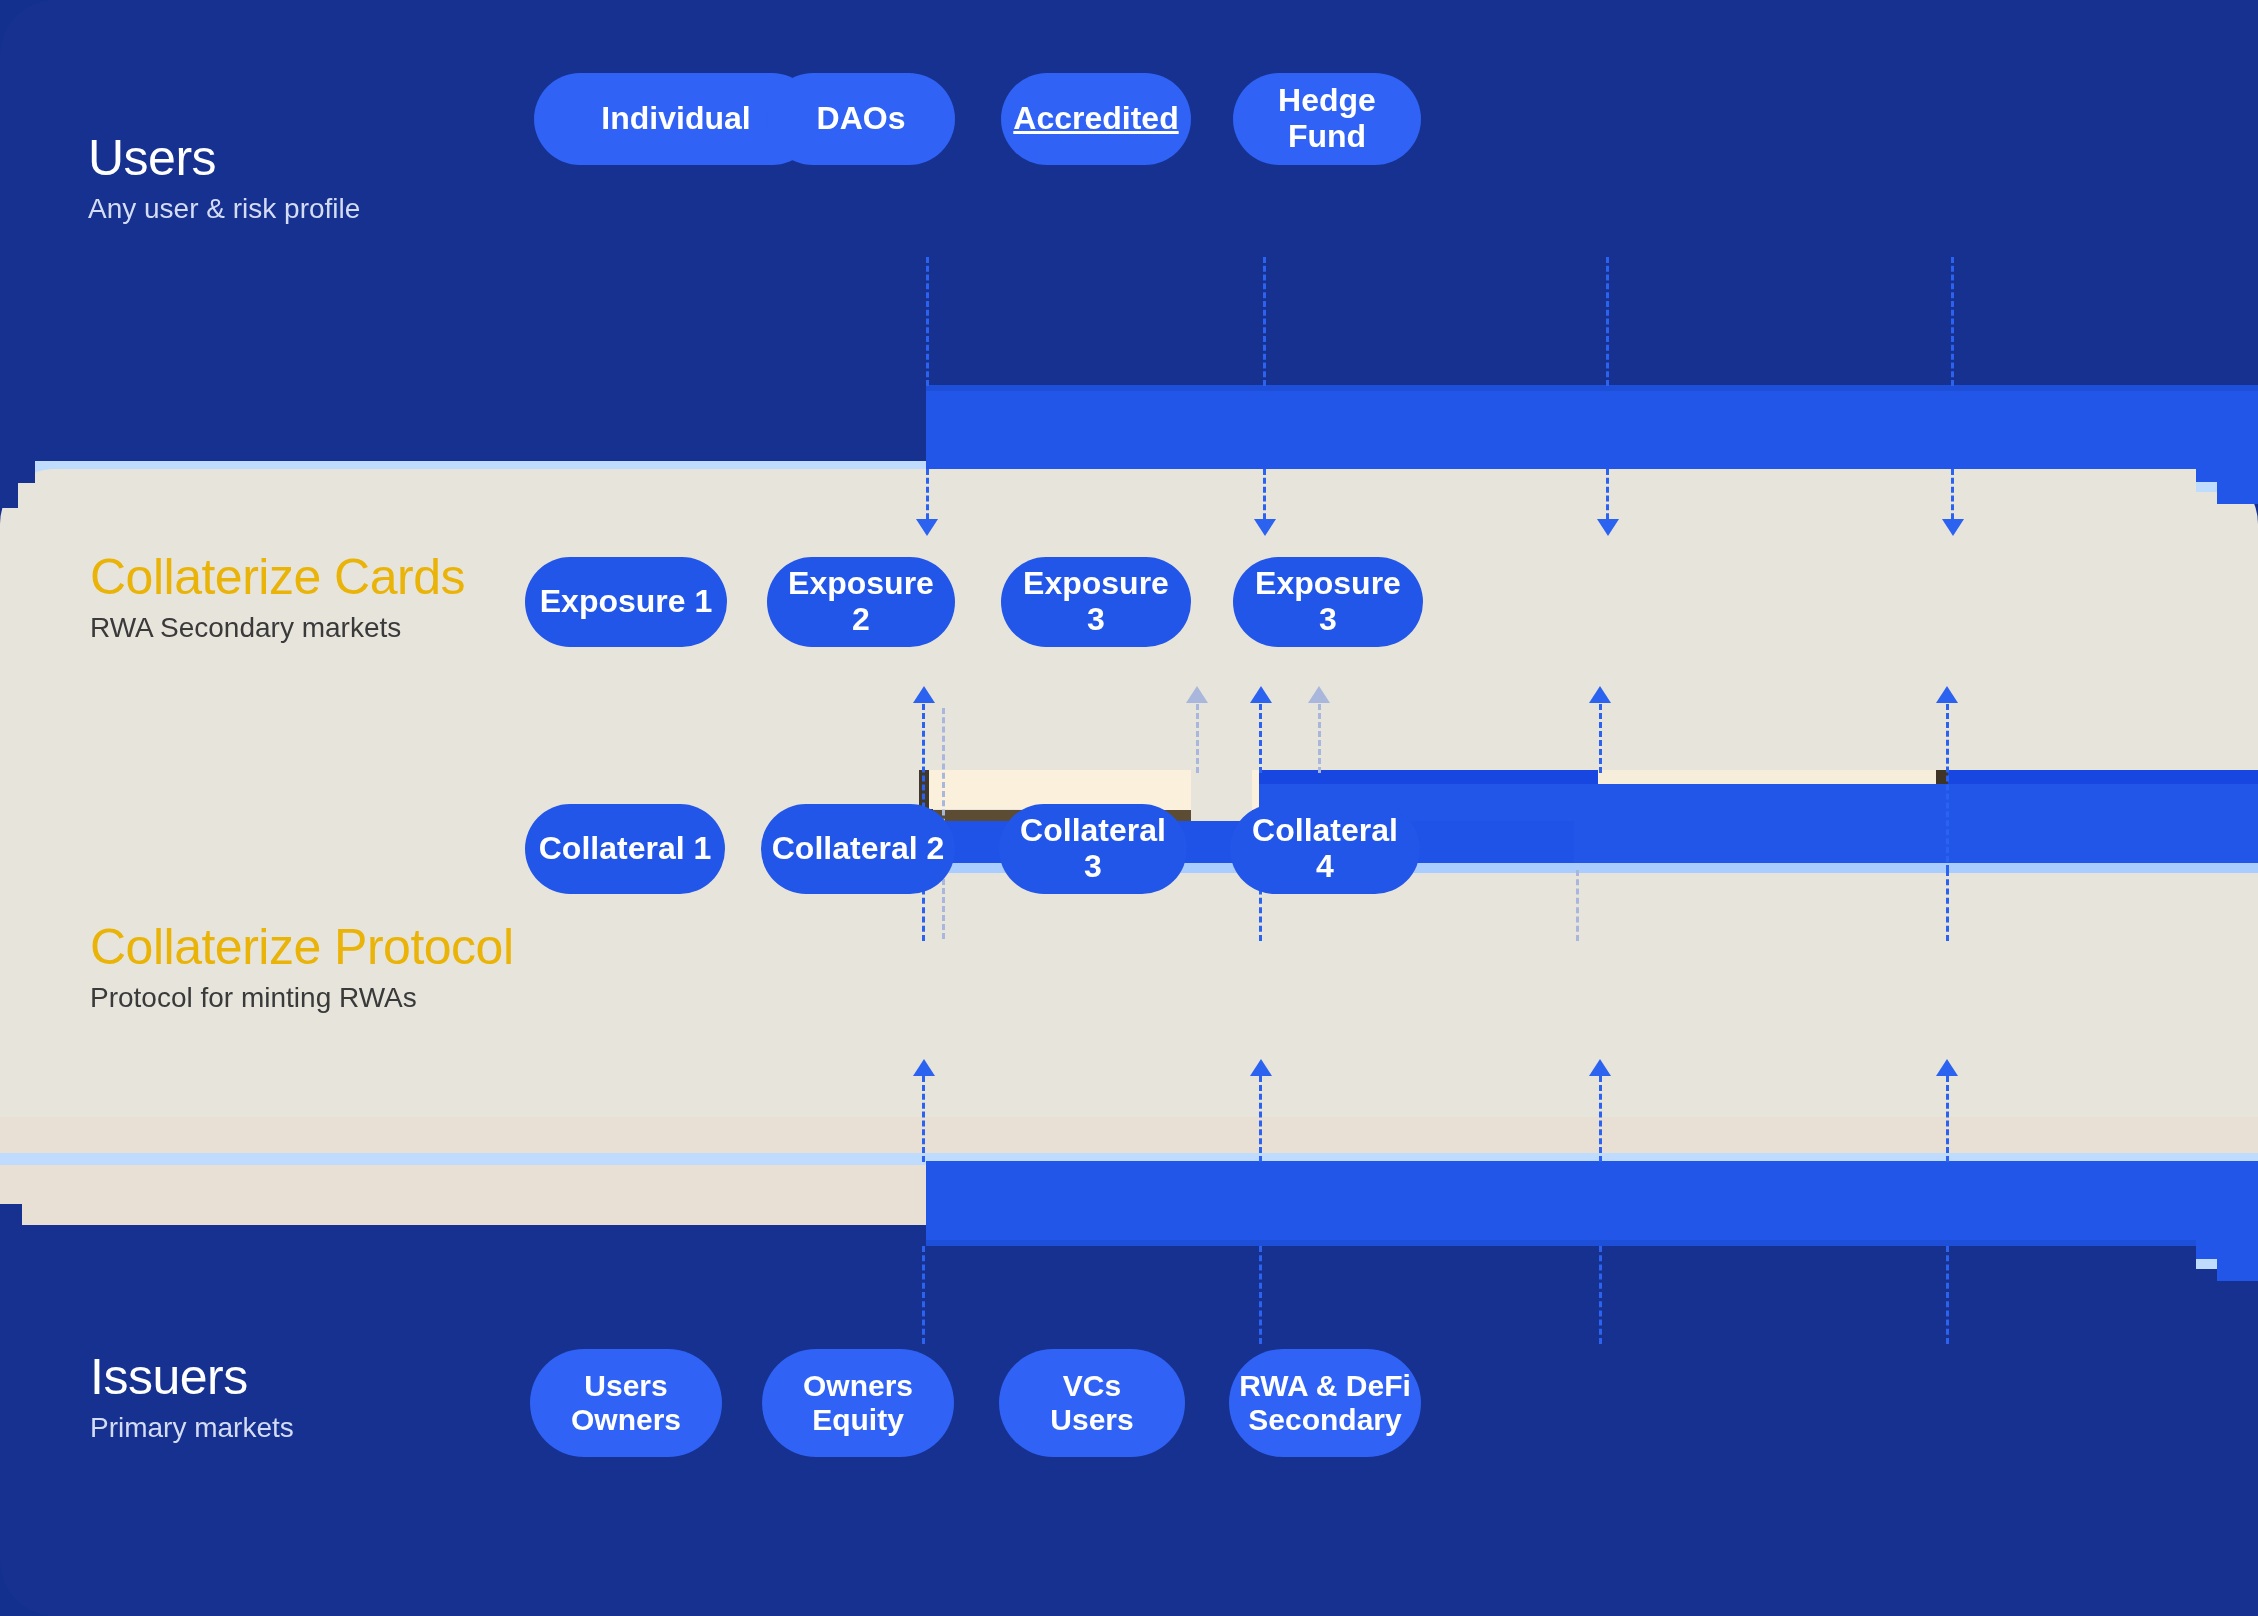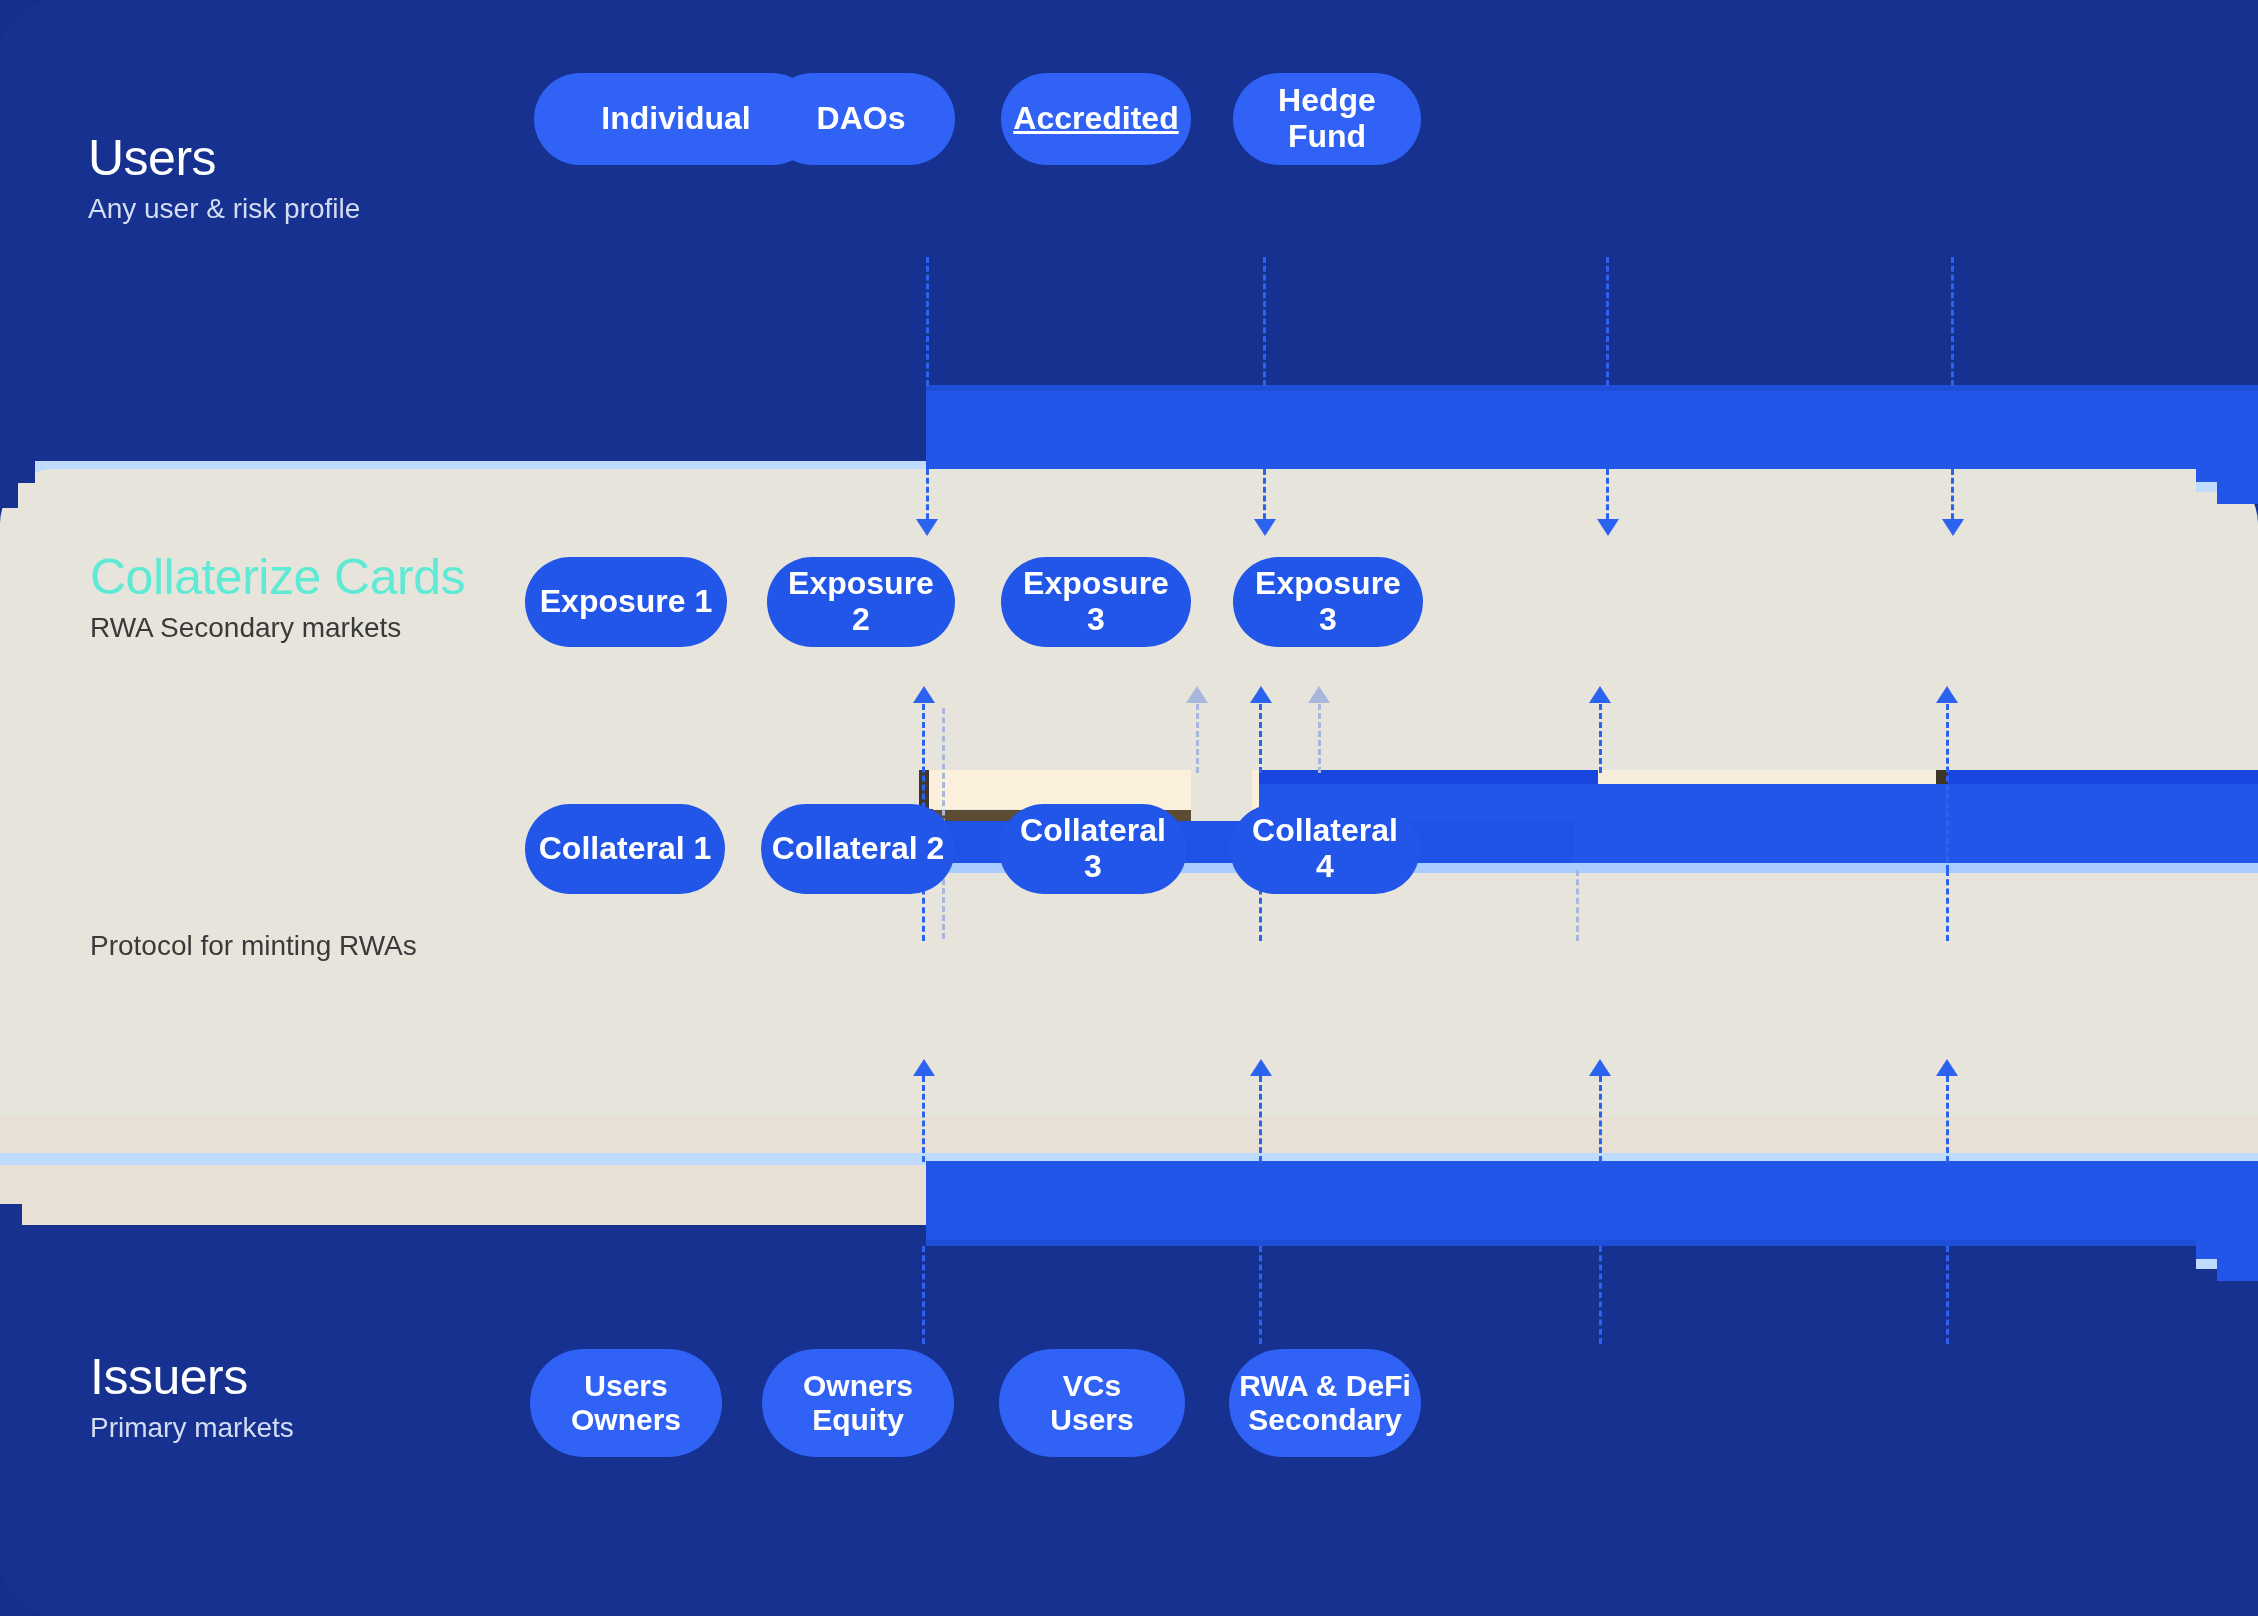--- a/index.html
+++ b/index.html
@@ -71,21 +71,21 @@
   .lnotch.n1{left:0px;top:461px;width:35px;height:21.6px;}
   .lnotch.n2{left:0px;top:482px;width:17.6px;height:25.5px;}
   .lnotch.n3{left:0px;top:1204px;width:21.6px;height:25.5px;}
 
   
   .sec{position:absolute;}
   .sec h2{margin:0;font-size:50px;font-weight:400;letter-spacing:-0.5px;line-height:1.05;}
   .sec p{margin:9.8px 0 0 0;font-size:28px;font-weight:400;line-height:1.1;}
   .sec.on-navy h2{color:#ffffff;}
   .sec.on-navy p{color:#d4dcf4;}
-  .sec.on-cream h2{color:#5eead4;}
+  .sec.on-cream h2{color:#eab308;}
   .sec.on-cream p{color:#3a3a3a;}
   #sec-users{left:88px;top:132px;}
   #sec-cards{left:90px;top:551px;}
   #sec-protocol{left:90px;top:921px;}
   #sec-issuers{left:90px;top:1351px;}
 
   
   .pill{
     position:absolute;
     display:flex;align-items:center;justify-content:center;
@@ -245,20 +245,21 @@
 
   <div class="conn" style="left:1599px;top:704px;height:69px;"></div>
   <div class="conn faded" style="left:1576px;top:870px;height:71px;"></div>
   <div class="arrow up" style="left:1589px;top:686px;"></div>
 
   <div class="conn" style="left:1946px;top:704px;height:167px;"></div>
   <div class="conn" style="left:1946px;top:870px;height:71px;"></div>
   <div class="arrow up" style="left:1936px;top:686px;"></div>
 
   <div class="sec on-cream" id="sec-protocol">
+    <h2>Collaterize Protocol</h2>
     <p>Protocol for minting RWAs</p>
   </div>
 
   <div class="row-collateral">
     <div class="pill brightblue p0">
       <span>Collateral 1</span>
     </div>
     <div class="pill brightblue p1">
       <span>Collateral 2</span>
     </div>

